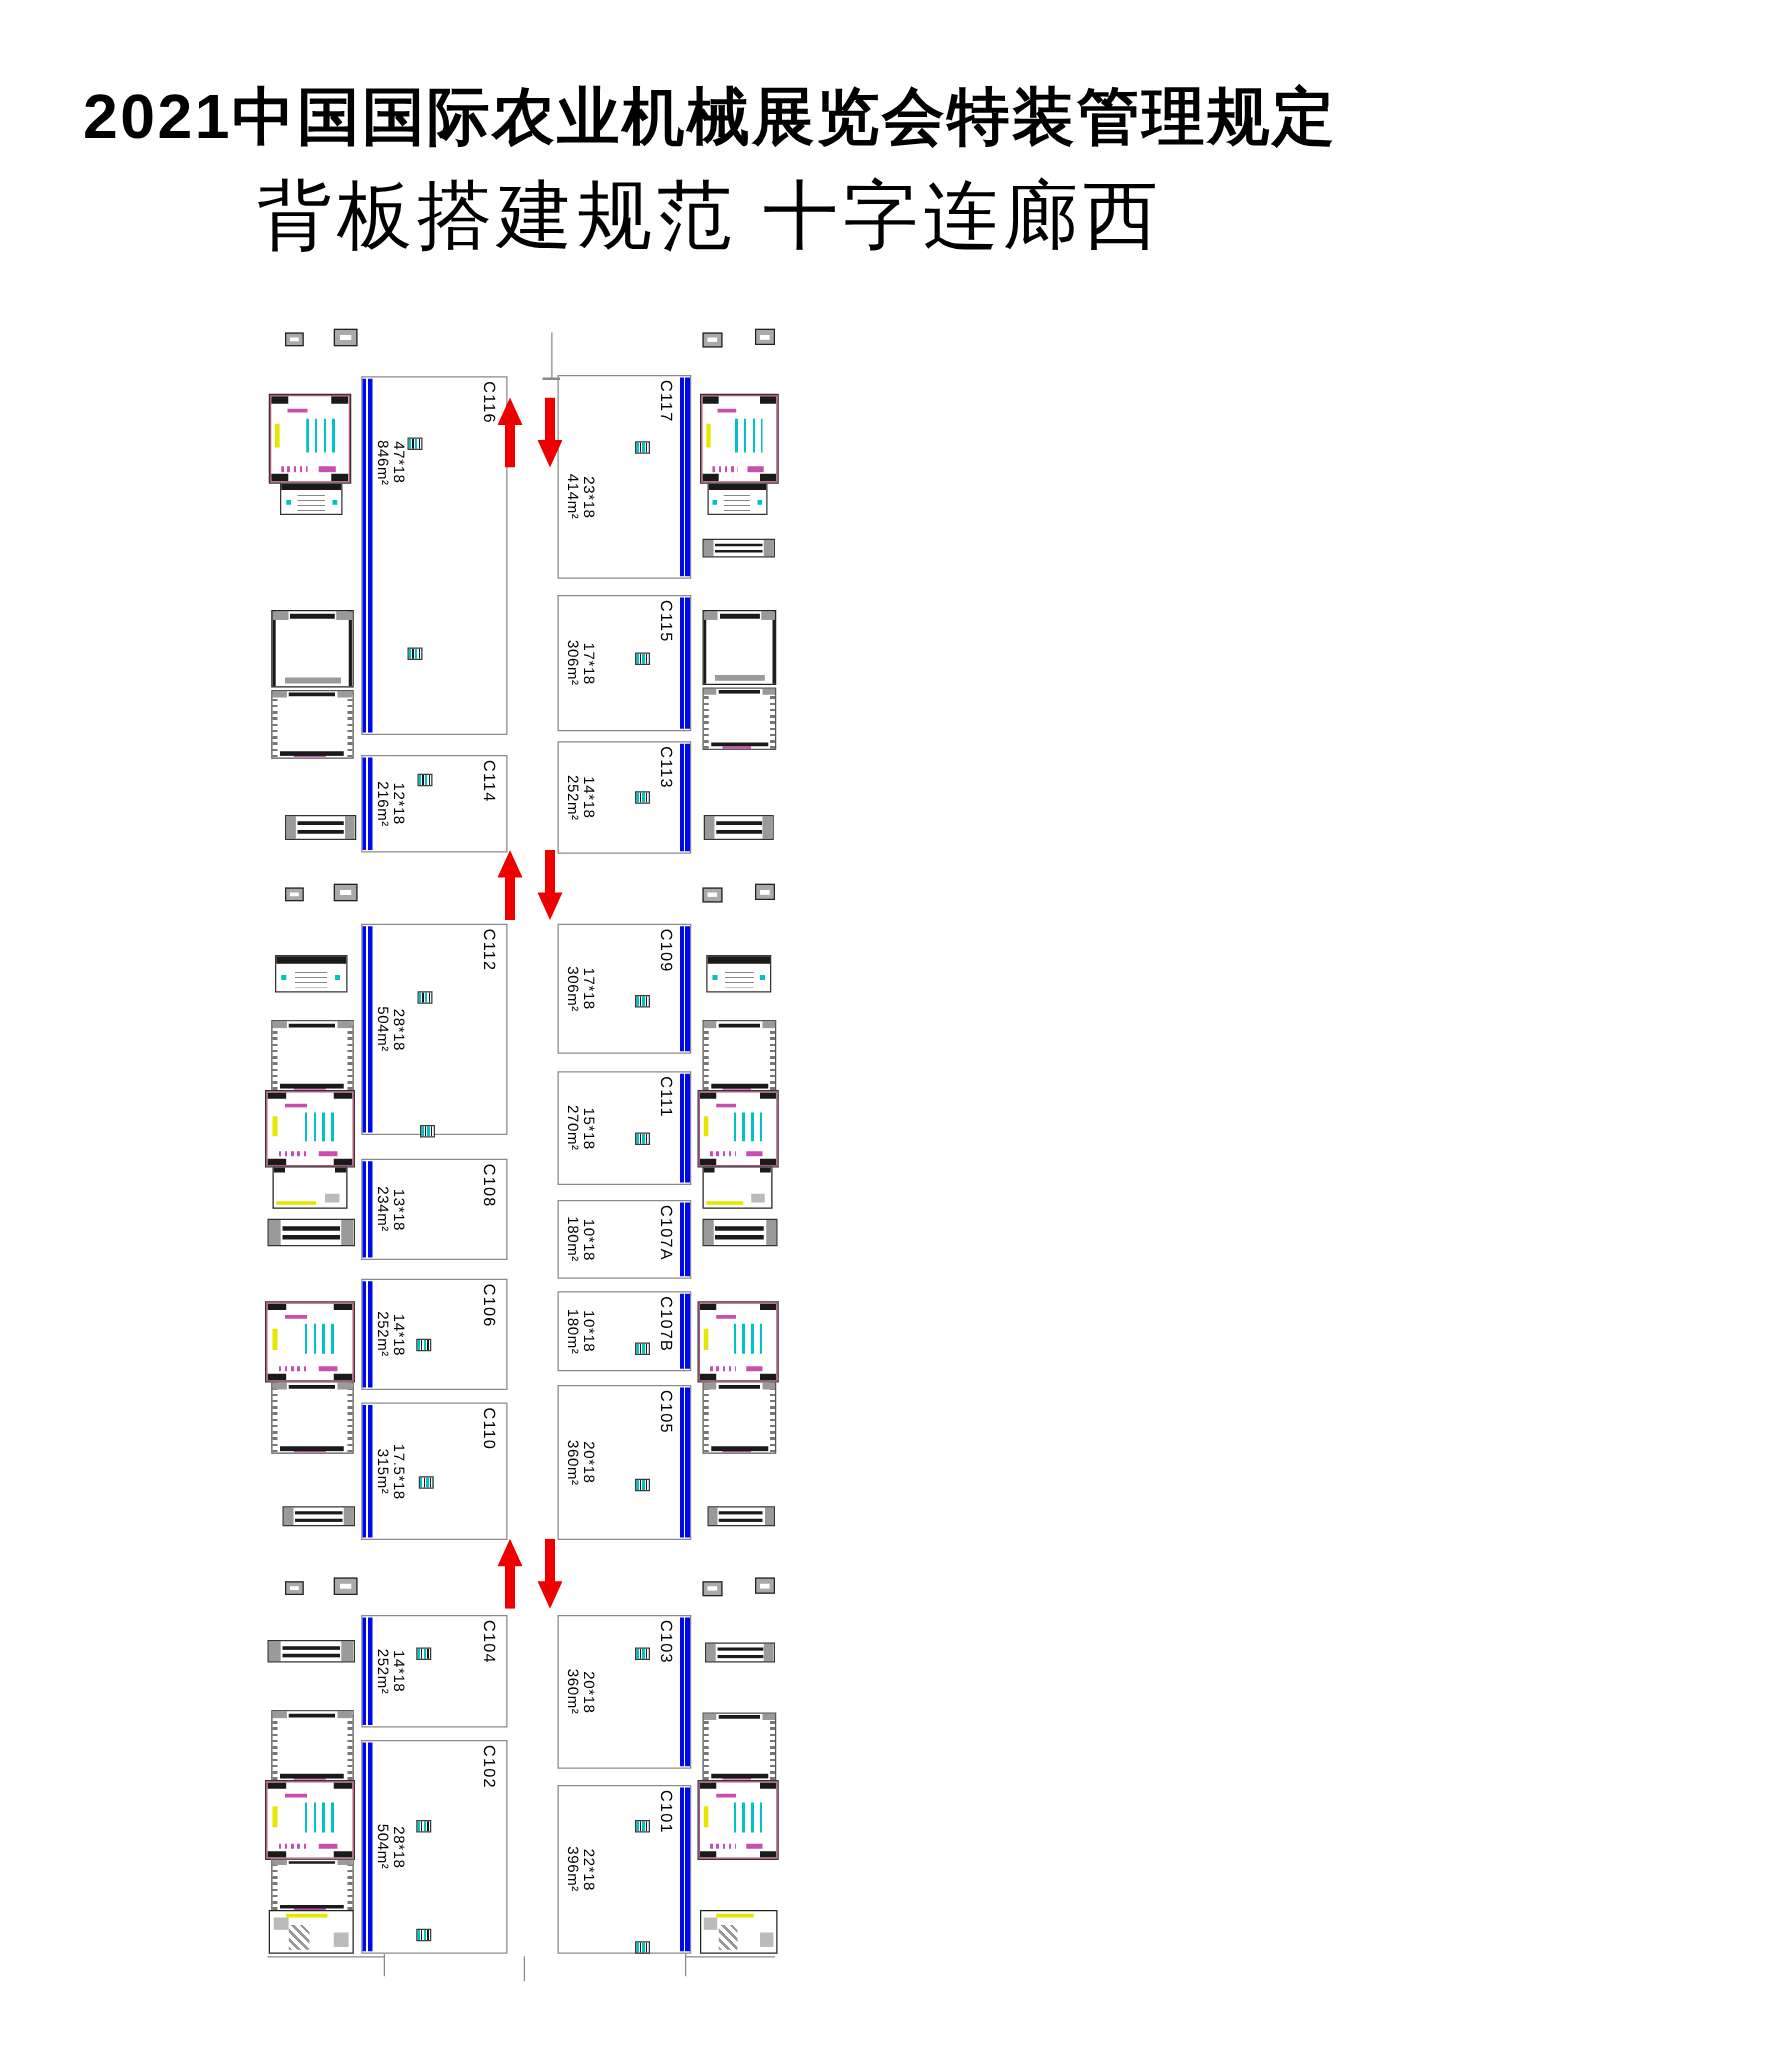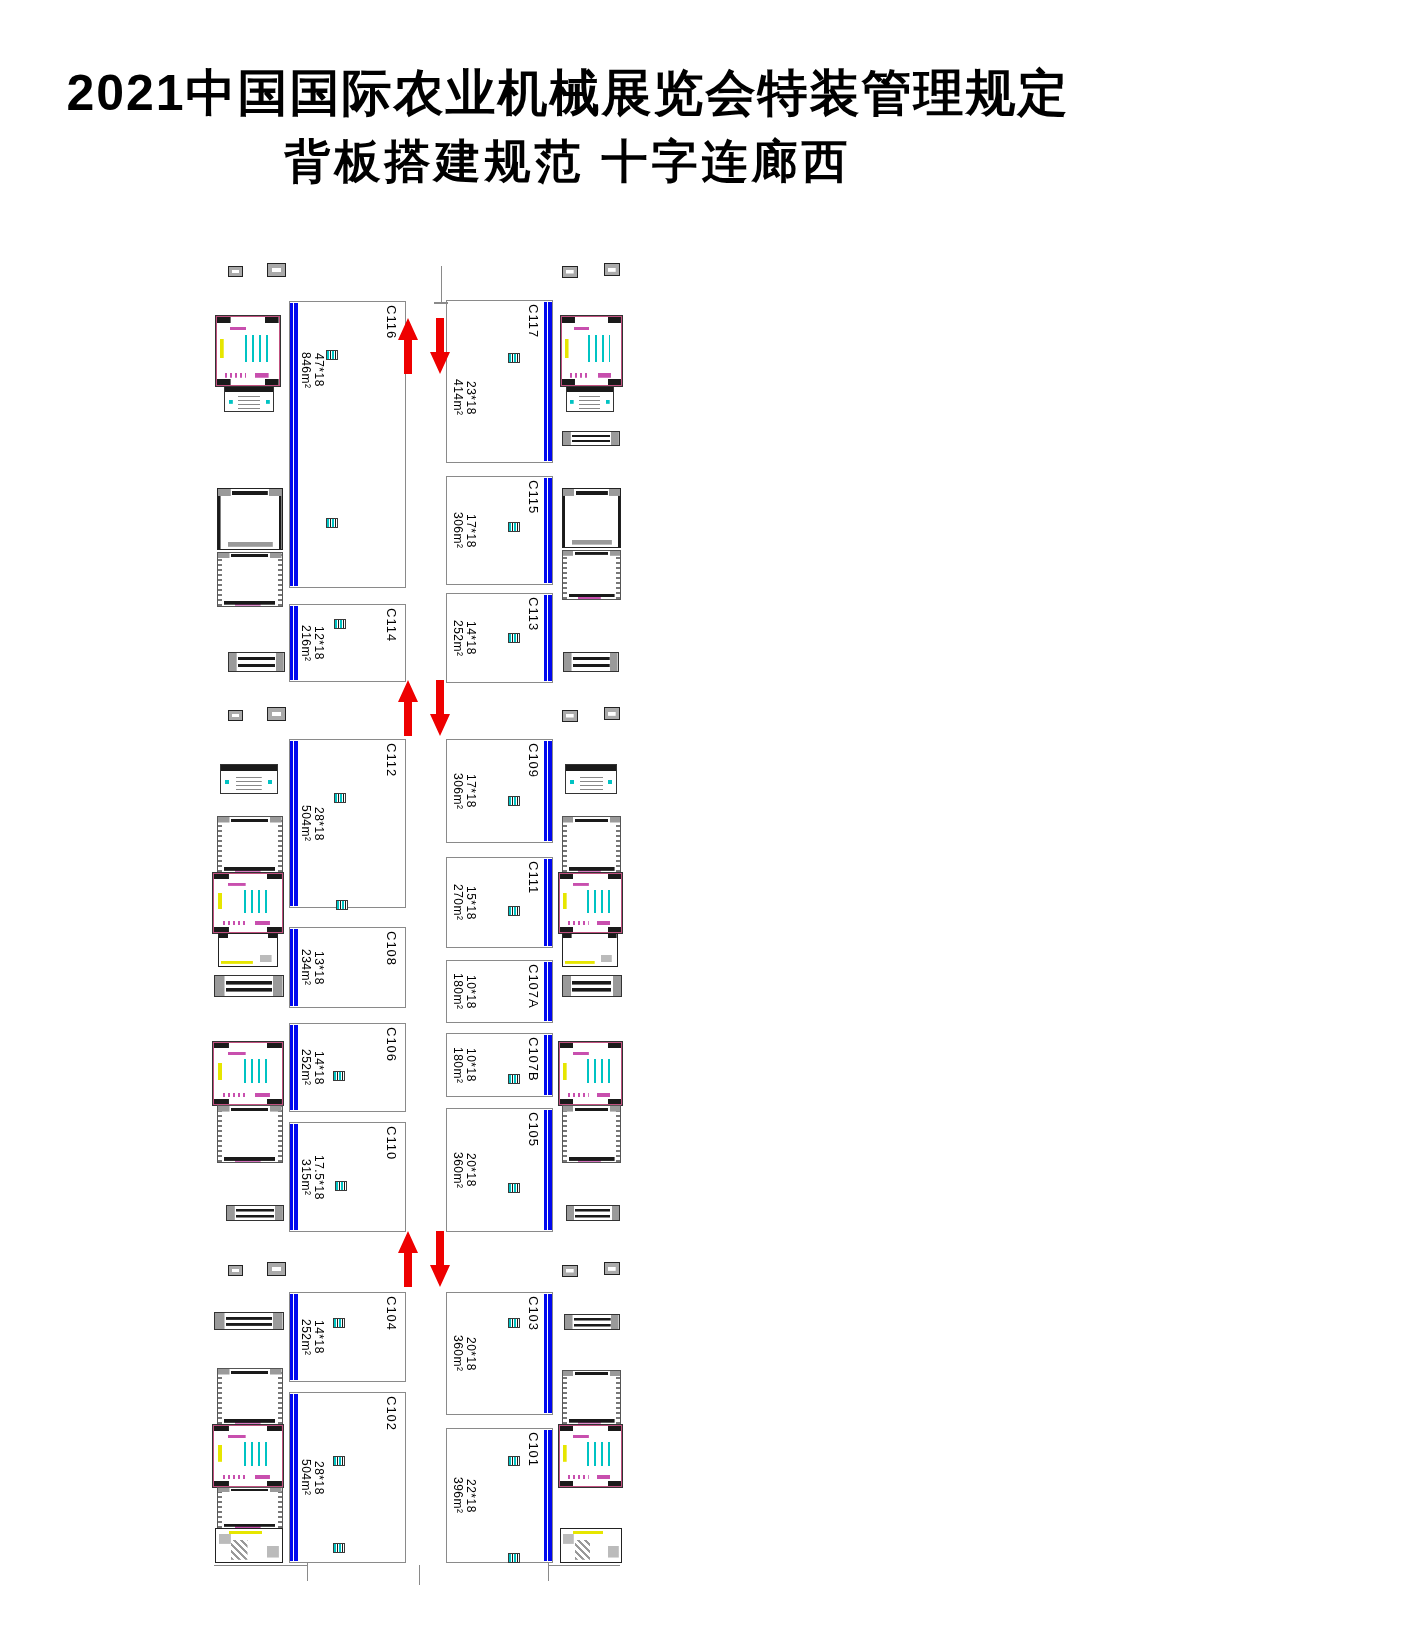--- a/index.html
+++ b/index.html
@@ -2,21 +2,21 @@
 <html style="--blue: #0008ee; --red: #ee0000; --magenta: #c84fae; --cyan: #00c3c3; --yellow: #e6e600;"><head>
 <meta charset="utf-8">
 <style>
   html,body{margin:0;padding:0;background:#fff;}
   .page{position:relative;width:1136px;height:1637px;background:#fff;overflow:hidden;
         font-family:"Liberation Sans","DejaVu Sans",sans-serif;color:#000;}
 
   
   .title-block{position:absolute;top:62px;left:0;width:100%;text-align:center;}
   .title-line1{font-size:50px;font-weight:bold;letter-spacing:2px;line-height:62px;}
-  .title-line2{font-size:46px;font-weight:bold;letter-spacing:4px;line-height:58px;margin-top:8px;}
+  .title-line2{font-size:60px;font-weight:normal;letter-spacing:4px;line-height:58px;margin-top:20px;}
 
   
   .notes{position:absolute;left:852px;top:250px;width:424px;font-size:29px;line-height:46px;
          text-align:justify;}
   .notes p{margin:0;text-indent:2em;}
   .p-sans{font-family:"Liberation Sans","DejaVu Sans",sans-serif;}
   .p-serif{font-family:"Liberation Serif","DejaVu Serif",serif;}
   .legend-dash{display:inline-block;width:54px;height:7px;background:var(--blue);
                vertical-align:middle;margin:0 8px 6px 8px;}
 

